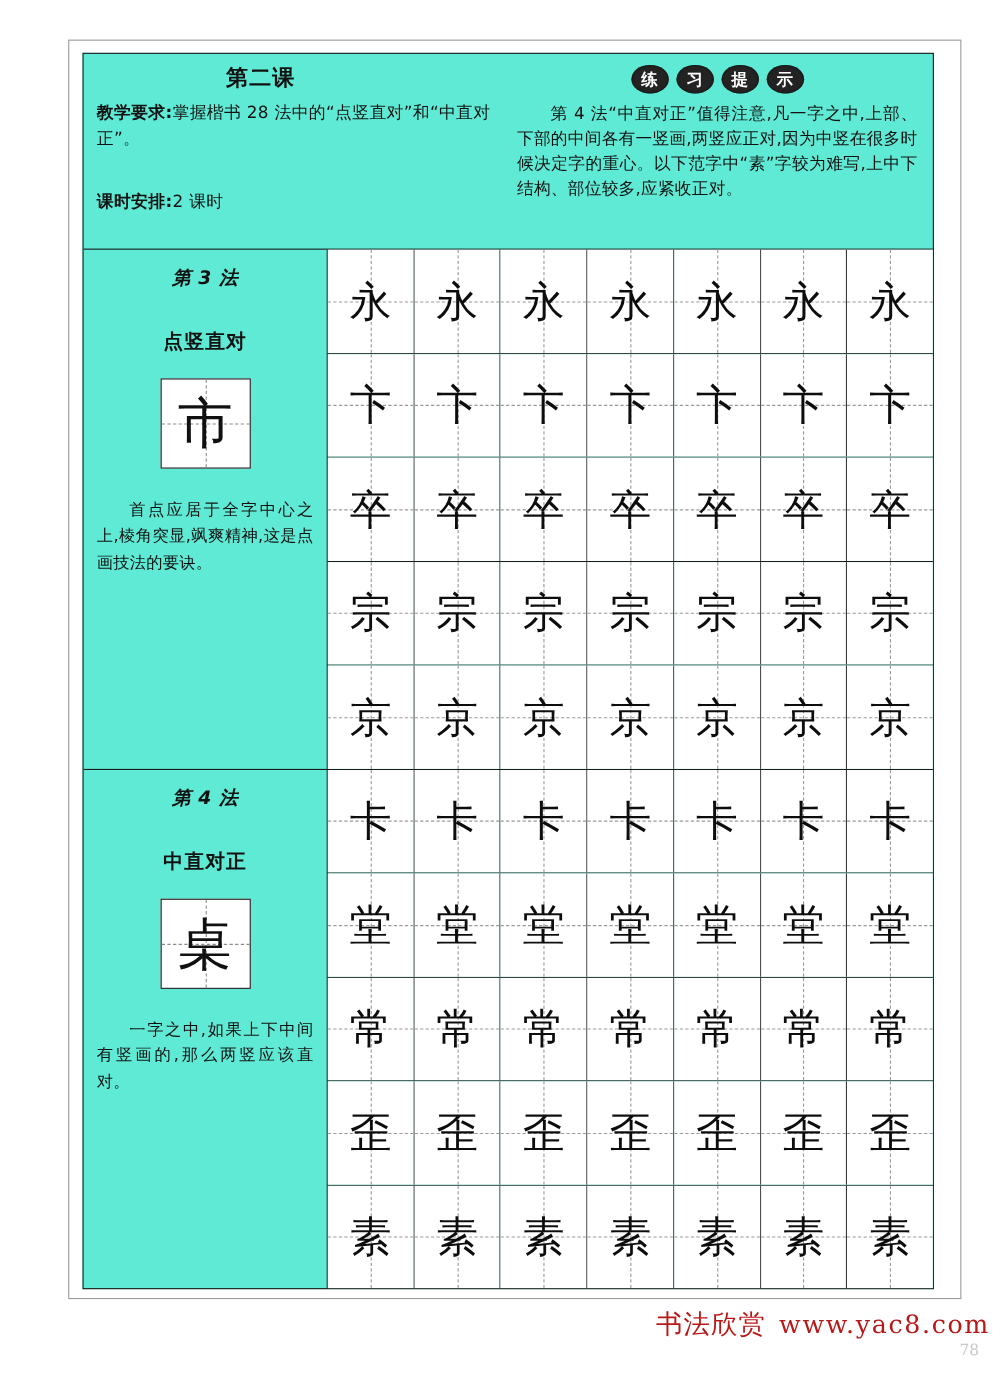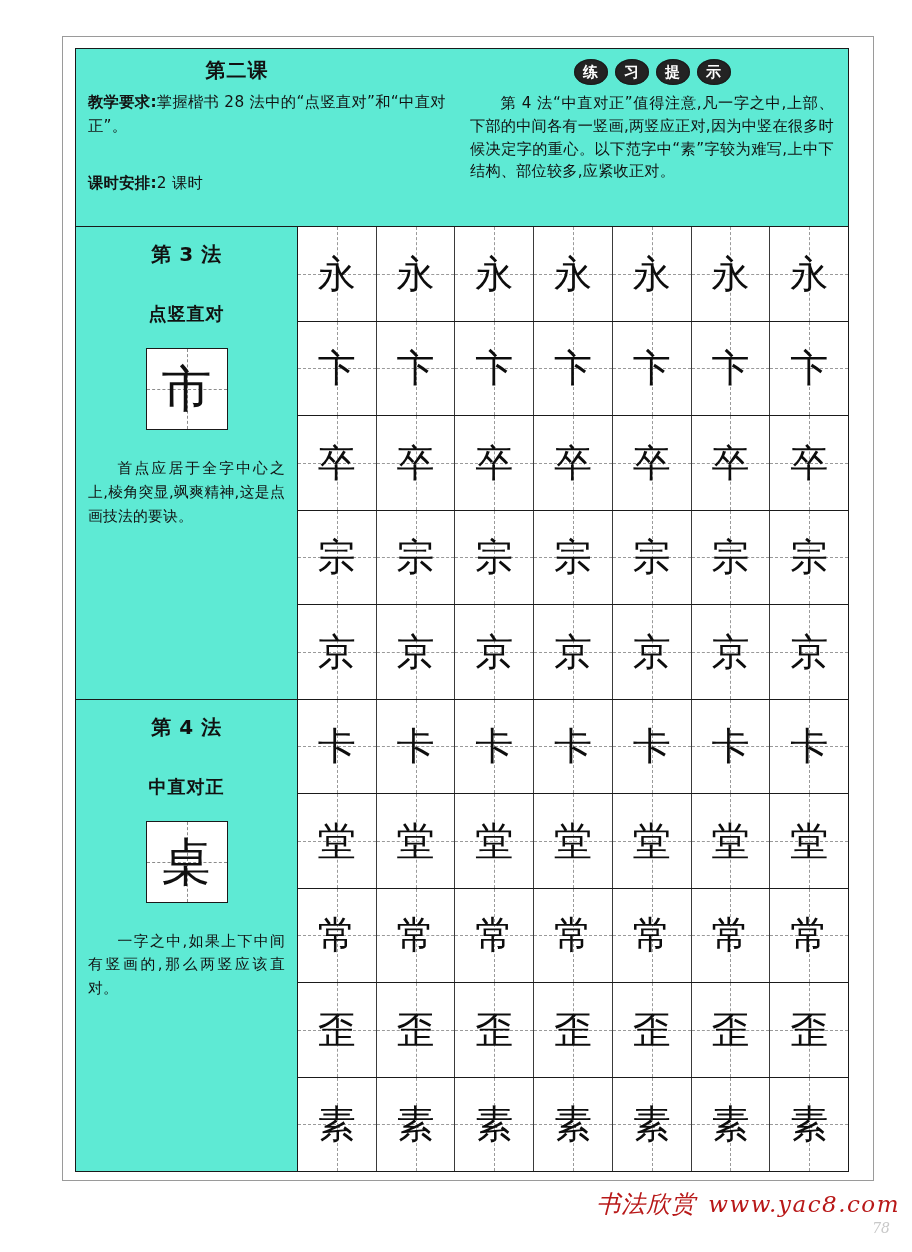--- a/index.html
+++ b/index.html
@@ -126,23 +126,24 @@
   .section-left {
     width: 222px;
     border-right: 1.6px solid #1a1a1a;
     padding: 14px 12px 8px 12px;
     display: flex;
     flex-direction: column;
     align-items: center;
   }
   .fa-number {
     font-weight: bold;
-    font-size: 20px;
+    font-size: 17px;
     color: #111;
     letter-spacing: 0.5px;
+    font-style: italic;
   }
   .fa-name {
     font-weight: bold;
     font-size: 18px;
     color: #111;
     margin-top: 34px;
     letter-spacing: 1px;
   }
 
   .model-box {
@@ -227,21 +228,20 @@
     line-height: 1;
   }
 
   
   #footer {
     position: absolute;
     left: 0;
     bottom: 0;
     width: 912px;
     height: 70px;
-    font-style: italic;
   }
   #watermark {
     position: absolute;
     right: 12px;
     top: 6px;
     display: flex;
     align-items: baseline;
     gap: 12px;
     color: #b81818;
   }

